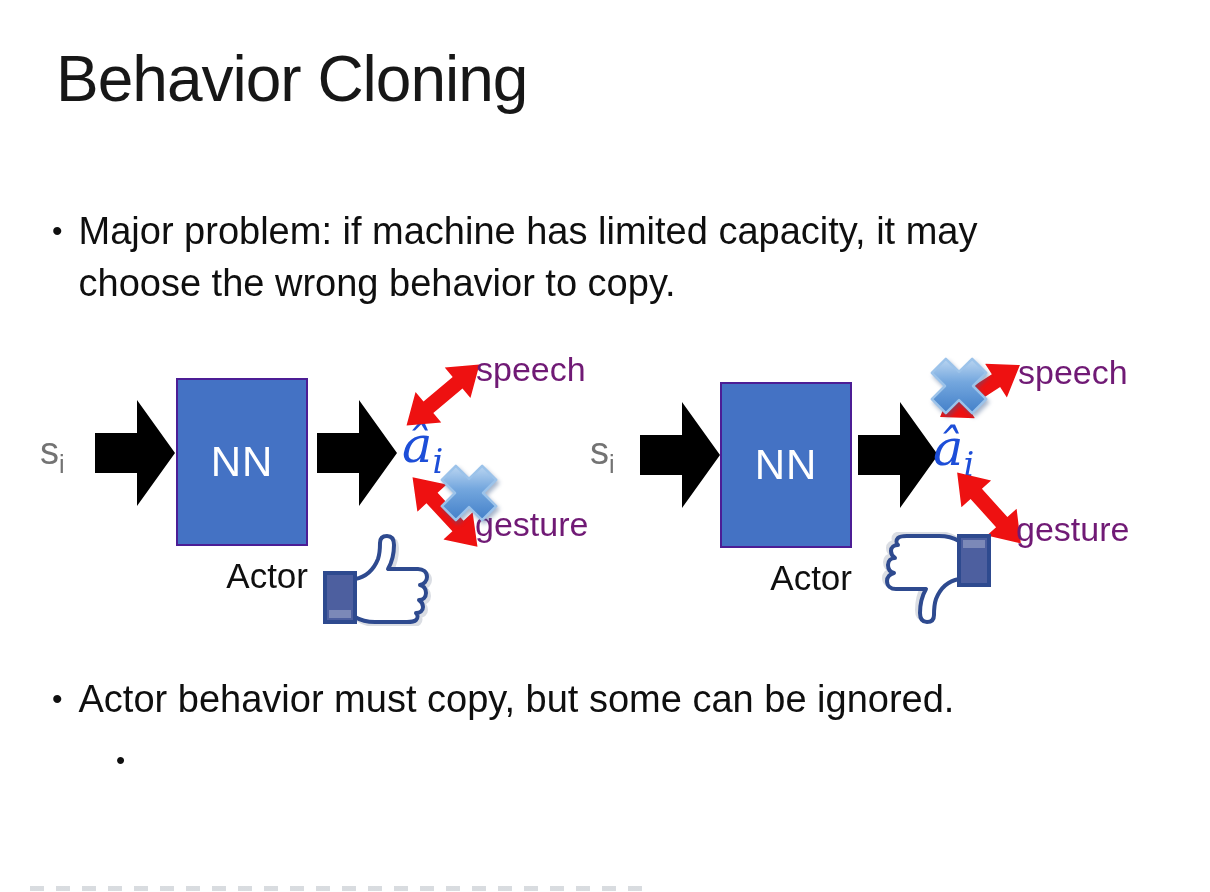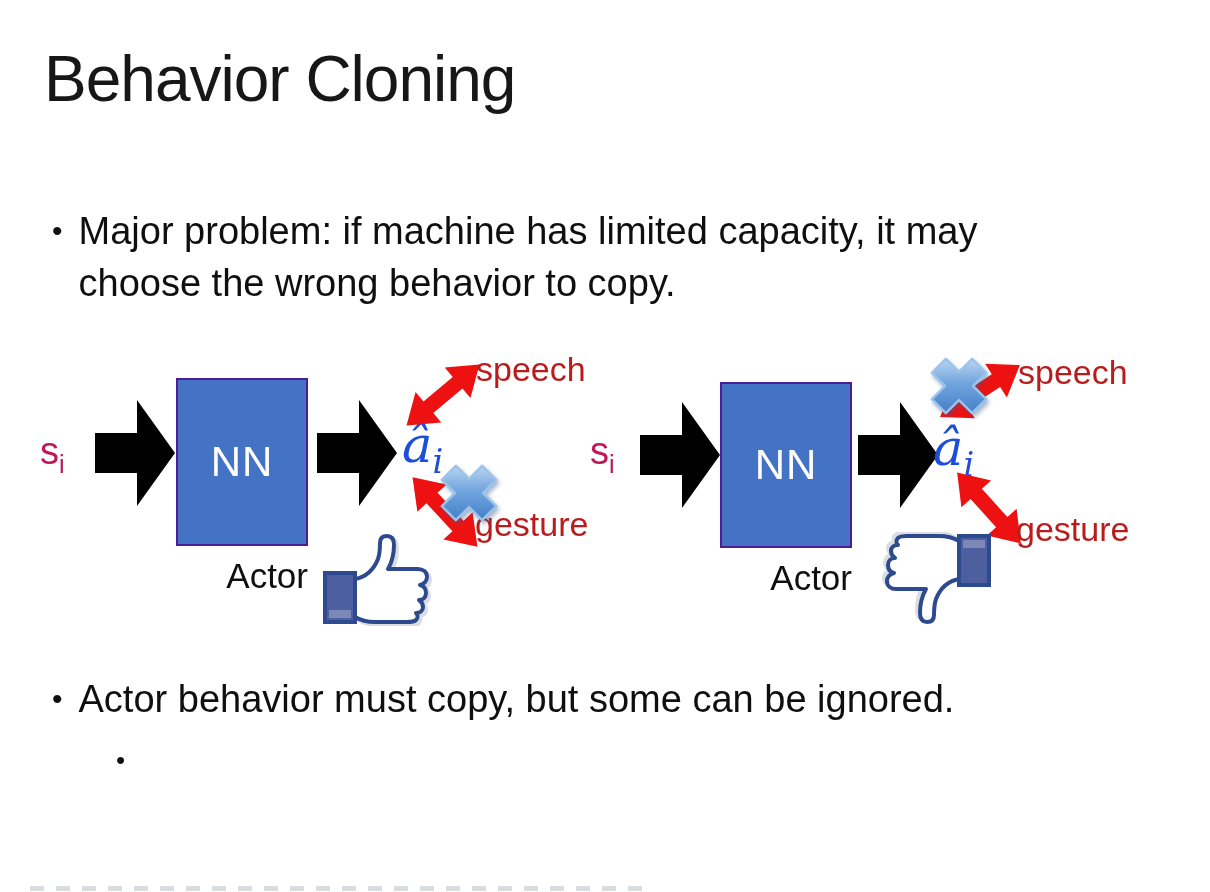--- a/index.html
+++ b/index.html
@@ -1,46 +1,46 @@
 <!DOCTYPE html>
 <html><head>
 <meta charset="utf-8">
 <style>
   html,body{margin:0;padding:0;background:#fff;}
   .slide{
     position:relative;width:1210px;height:892px;background:#ffffff;overflow:hidden;
     font-family:"Liberation Sans",sans-serif;color:#111;
   }
   .title{
-    position:absolute;left:44px;top:42px;font-size:64px;font-weight:400;
+    position:absolute;left:56px;top:42px;font-size:64px;font-weight:400;
     letter-spacing:-1px;color:#171717;white-space:nowrap;
   }
   .bullet{position:absolute;display:flex;gap:16px;font-size:38px;line-height:1.36;color:#0f0f0f;}
   .bullet .dot{flex:0 0 auto;font-size:30px;padding-top:5px;}
   .bullet.sub{font-size:35px;}
   .bullet.sub .dot{font-size:26px;padding-top:5px;}
   .b1{left:52px;top:206px;width:1020px;}
   .b2{left:52px;top:674px;width:1140px;}
   .b3{left:116px;top:738px;width:1020px;}
 
-  .state{position:absolute;font-size:38px;color:#be185d;}
+  .state{position:absolute;font-size:38px;color:#737373;}
   .state sub,.ahat sub{font-size:0.66em;}
   .nnbox{
     position:absolute;background:#4472C4;border:2px solid #4c1d95;box-sizing:border-box;
     display:flex;align-items:center;justify-content:center;
     color:#fff;font-size:42px;letter-spacing:1px;
   }
   .actor{position:absolute;text-align:right;font-size:35px;color:#0f0f0f;}
   .ahat{
     position:absolute;font-family:"DejaVu Serif",serif;font-style:italic;
     font-size:51px;color:#1d4ed8;
   }
   .blockarrow{position:absolute;}
   .darrow{position:absolute;transform-origin:50% 50%;}
-  .branch-label{position:absolute;font-size:34px;color:#b91c1c;white-space:nowrap;text-align:center;}
+  .branch-label{position:absolute;font-size:34px;color:#701a75;white-space:nowrap;text-align:center;}
   .xmark{position:absolute;filter:drop-shadow(2px 3px 2px rgba(60,90,140,.45));}
   .thumb{position:absolute;}
   .thumb.down{transform:rotate(180deg);}
   .bottom-remnant{
     position:absolute;left:30px;top:886px;width:615px;height:5px;opacity:.55;
     background:repeating-linear-gradient(90deg,#b9bfc6 0 14px,transparent 14px 26px);
   }
 </style>
 </head>
 <body>

